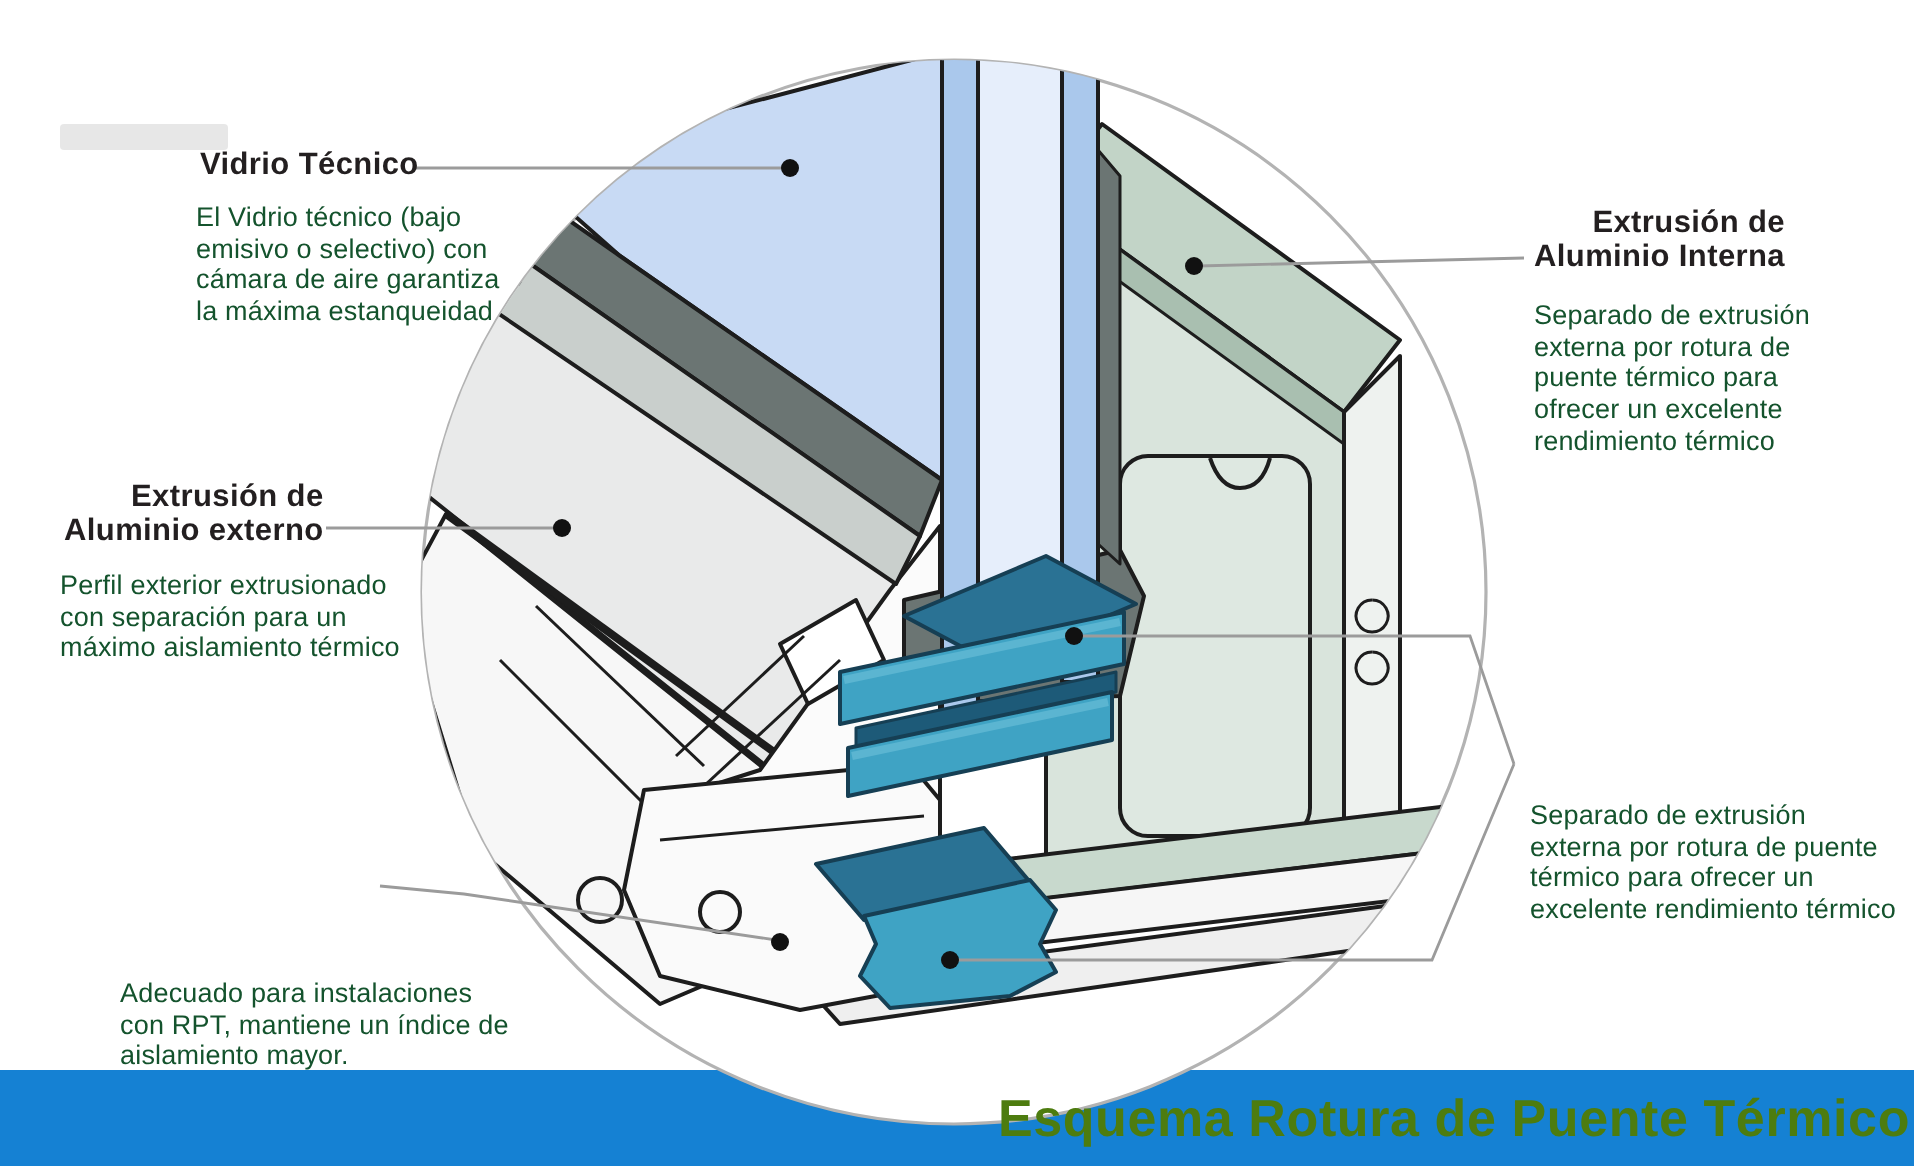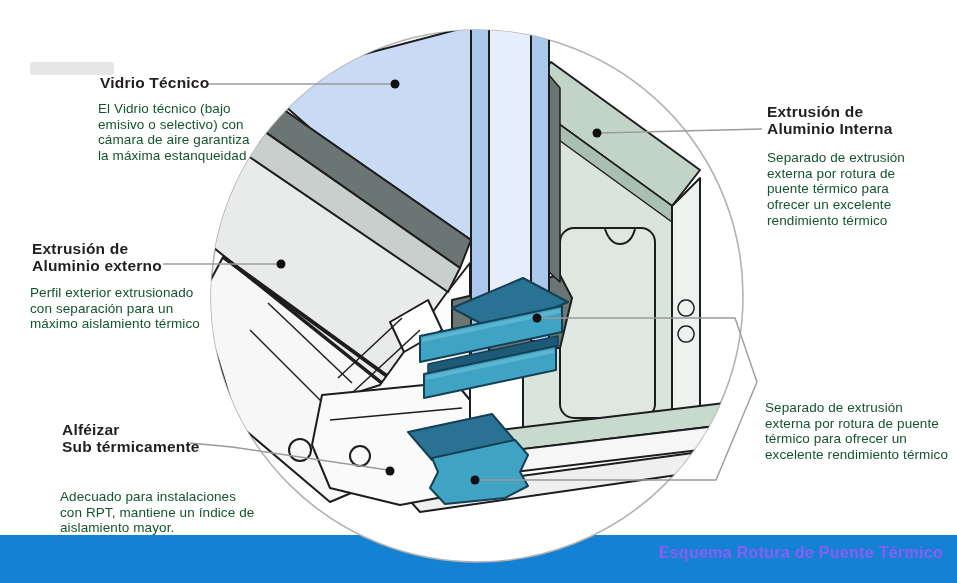--- a/index.html
+++ b/index.html
@@ -1,23 +1,23 @@
 <!DOCTYPE html>
 <html><head>
 <meta charset="utf-8">
 <style>
   html,body{margin:0;padding:0;background:#fff;}
   #stage{position:relative;width:957px;height:583px;background:#fff;overflow:hidden;
          font-family:"Liberation Sans", sans-serif;}
   #artwork{position:absolute;left:0;top:0;z-index:1;}
   .lbl{position:absolute;z-index:3;white-space:pre-line;}
-  .t{font-weight:bold;color:#231f20;font-size:15.5px;line-height:1.12;letter-spacing:.2px;}
+  .t{font-weight:bold;color:#231f20;font-size:15.5px;line-height:1.12;letter-spacing:.2px;text-align:right;}
   .d{color:#14532d;font-size:13.5px;line-height:1.16;letter-spacing:.1px;}
-  #footer-title{position:absolute;z-index:3;right:14px;top:544px;color:#8b5cf6;
-      font-weight:bold;font-size:16px;letter-spacing:.3px;}
+  #footer-title{position:absolute;z-index:3;right:2px;top:544px;color:#4d7c0f;
+      font-weight:bold;font-size:26px;letter-spacing:.3px;}
   .wm{position:absolute;z-index:2;left:30px;top:62px;width:84px;height:13px;
       background:#dadada;opacity:.65;border-radius:2px;}
 </style>
 </head>
 <body>
 
 <div id="stage">
 
   <div class="wm"></div>
 
@@ -116,22 +116,20 @@
 puente térmico para
 ofrecer un excelente
 rendimiento térmico</div>
 
   <div class="lbl t" style="left:32px;top:240px;">Extrusión de
 Aluminio externo</div>
   <div class="lbl d" style="left:30px;top:285px;">Perfil exterior extrusionado
 con separación para un
 máximo aislamiento térmico</div>
 
-  <div class="lbl t" style="left:62px;top:421px;">Alféizar
-Sub térmicamente</div>
   <div class="lbl d" style="left:60px;top:464px;margin-top:25px;">Adecuado para instalaciones
 con RPT, mantiene  un índice de
 aislamiento mayor.</div>
 
   <div class="lbl d" style="left:765px;top:400px;">Separado de extrusión
 externa por rotura de puente
 térmico para ofrecer un
 excelente rendimiento térmico</div>
 
   <div id="footer-title">Esquema Rotura de Puente Térmico</div>

